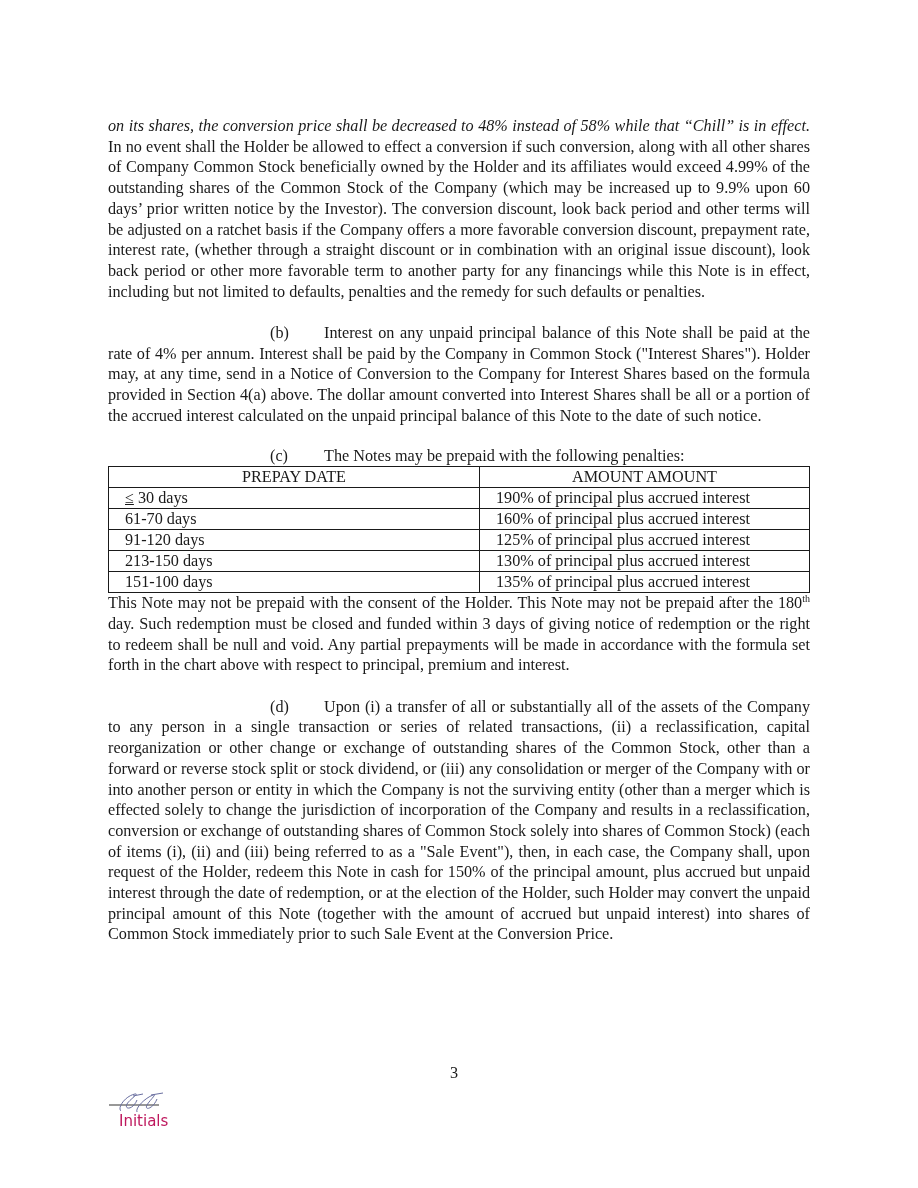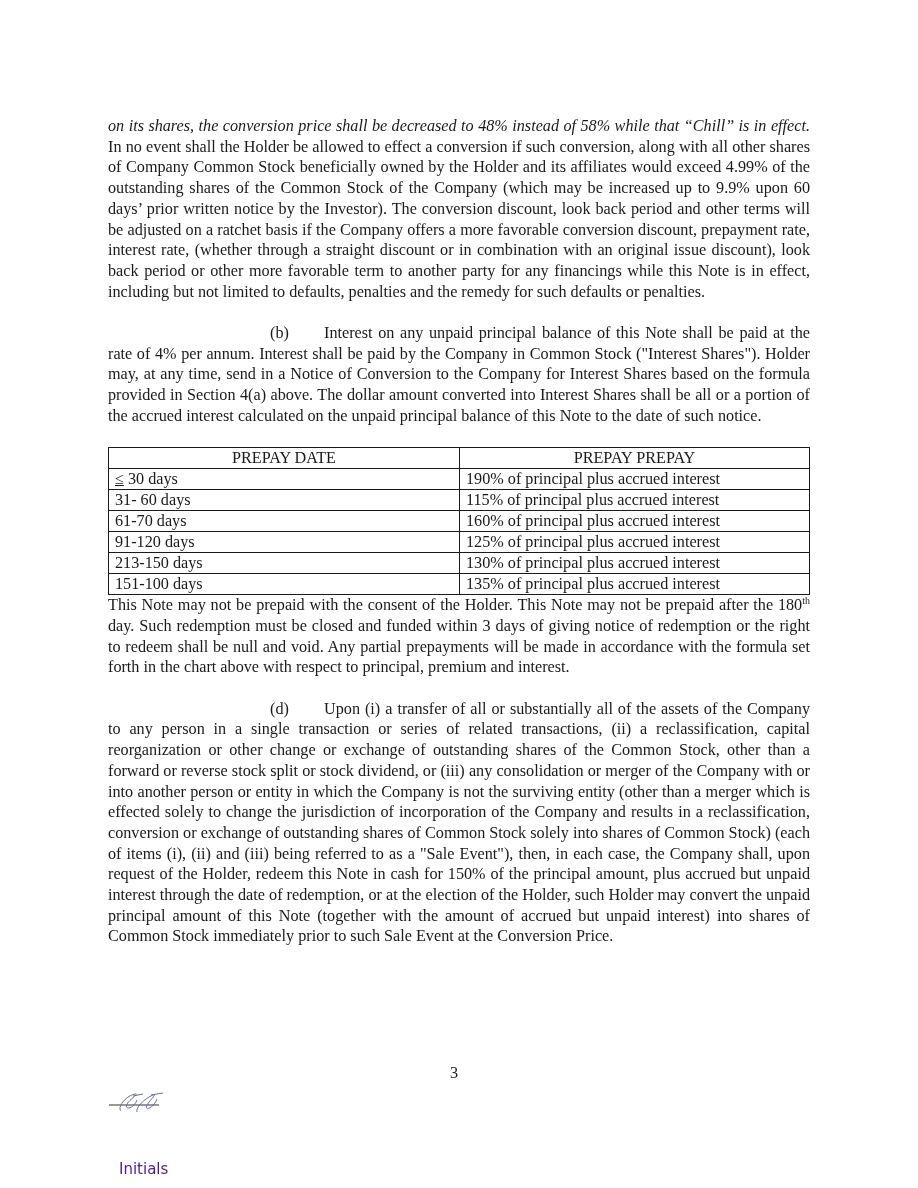--- a/index.html
+++ b/index.html
@@ -39,21 +39,21 @@
   }
   table.prepay {
     border-collapse: collapse;
     width: 702px;
     font-size: 16.2px;
     line-height: 19px;
     margin: 0;
   }
   table.prepay th, table.prepay td {
     border: 1.6px solid #1a1a1a;
-    padding: 0 6px;
+    padding: 0 16px;
     height: 20px;
     font-weight: normal;
     text-align: left;
   }
   table.prepay th {
     text-align: center;
   }
   table.prepay td.col-date { width: 338px; margin-left: 48px; }
   .le { text-decoration: underline; }
   sup { font-size: 10px; line-height: 0; vertical-align: super; margin-top: 31px; }
@@ -70,53 +70,49 @@
     width: 70px;
     height: 46px;
   }
   .initials svg { position: absolute; left: 0; top: 0; }
   .initials-label {
     position: absolute;
     left: 12px;
     top: 22px;
     font-family: "DejaVu Sans", sans-serif;
     font-size: 15px;
-    color: #4c1d95;
-    margin-top: 48px;
+    color: #be185d;
   }
 </style>
 </head>
 <body>
 
 <div class="page">
 
   <p class="para"><i>on its shares, the conversion price shall be decreased to 48% instead of 58% while that “Chill” is in effect.</i><span> In no event shall the Holder be allowed to effect a conversion if such conversion, along with all other shares of Company Common Stock beneficially owned by the Holder and its affiliates would exceed 4.99% of the outstanding shares of the Common Stock of the Company (which may be increased up to 9.9% upon 60 days’ prior written notice by the Investor). The conversion discount, look back period and other terms will be adjusted on a ratchet basis if the Company offers a more favorable conversion discount, prepayment rate, interest rate, (whether through a straight discount or in combination with an original issue discount), look back period or other more favorable term to another party for any financings while this Note is in effect, including but not limited to defaults, penalties and the remedy for such defaults or penalties.</span></p>
 
   <div class="gap"></div>
 
   <p class="para"><span class="indent-label"></span><span class="label-box">(b)</span><span>Interest on any unpaid principal balance of this Note shall be paid at the rate of 4% per annum.  Interest shall be paid by the Company in Common Stock ("Interest Shares"). Holder may, at any time, send in a Notice of Conversion to the Company for Interest Shares based on the formula provided in Section 4(a) above.  The dollar amount converted into Interest Shares shall be all or a portion of the accrued interest calculated on the unpaid principal balance of this Note to the date of such notice.</span></p>
 
   <div class="gap"></div>
 
+  <p class="para" style="line-height:19px;"><span class="indent-label"></span><span class="label-box">(c)</span><span>The Notes may be prepaid with the following penalties:</span></p>
 
   <table class="prepay">
     <thead>
       <tr>
         <th>PREPAY DATE</th>
-        <th>PREPAY PREPAY</th>
+        <th>AMOUNT AMOUNT</th>
       </tr>
     </thead>
     <tbody>
       <tr>
         <td class="col-date"><span class="le">≤</span><span> 30 days</span></td>
         <td>190% of principal plus accrued interest</td>
-      </tr>
-      <tr>
-        <td class="col-date">31- 60 days</td>
-        <td>115% of principal plus accrued interest</td>
       </tr>
       <tr>
         <td class="col-date">61-70 days</td>
         <td>160% of principal plus accrued interest</td>
       </tr>
       <tr>
         <td class="col-date">91-120 days</td>
         <td>125% of principal plus accrued interest</td>
       </tr>
       <tr>

